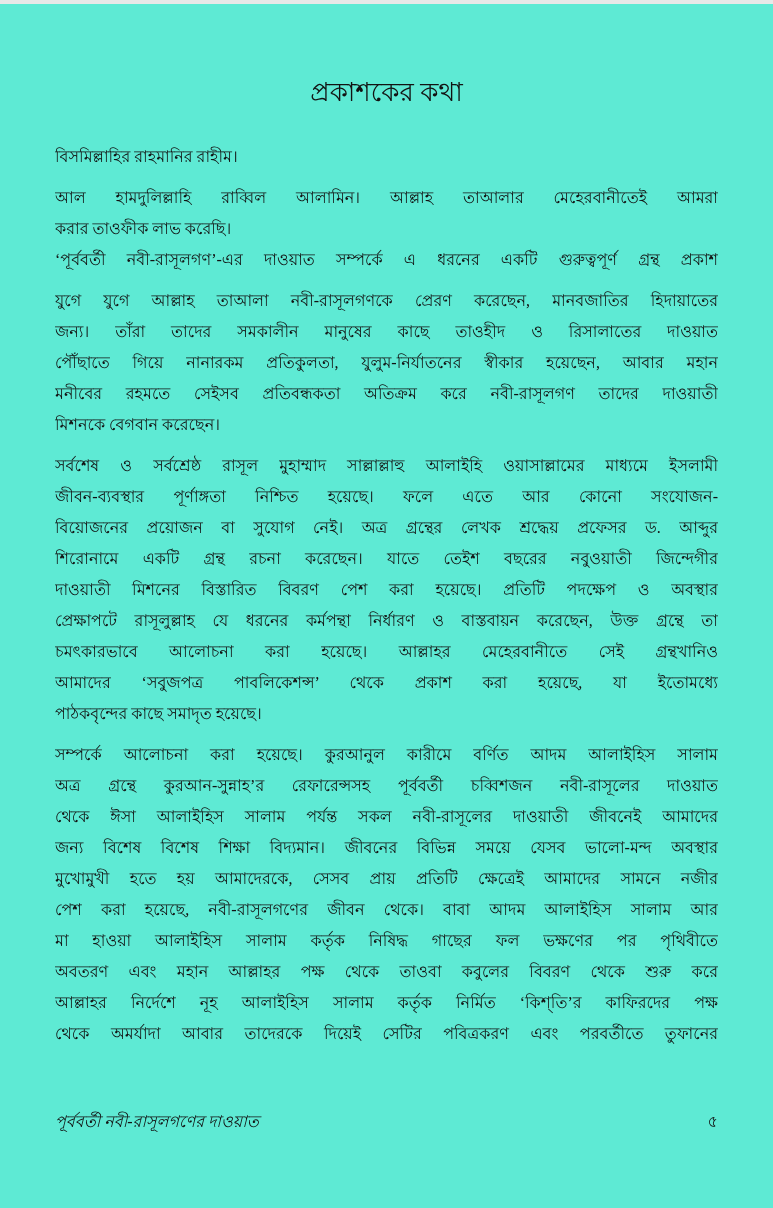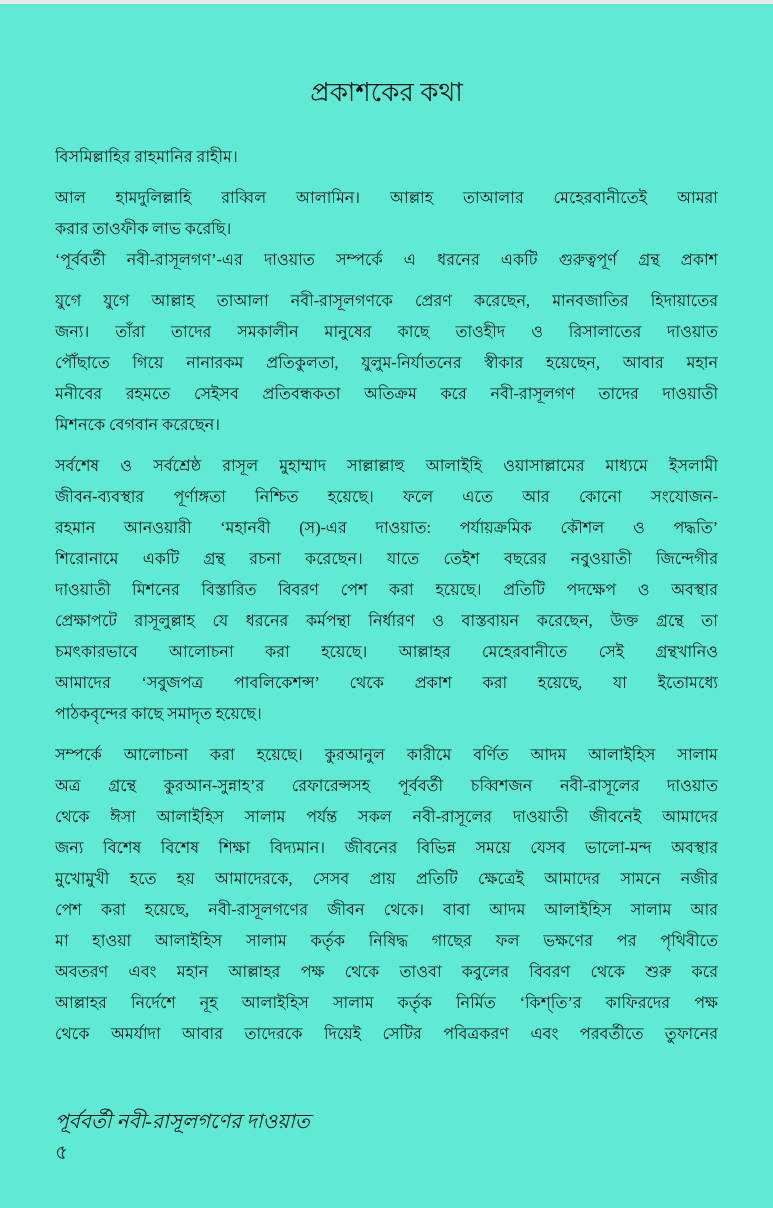--- a/index.html
+++ b/index.html
@@ -43,24 +43,24 @@
   }
   .line-last {
     text-align-last: left;
   }
   .footer {
     position: absolute;
     top: 1102px;
     left: 55px;
     width: 663px;
     display: flex;
+    justify-content: space-between;
     align-items: baseline;
-    font-size: 20px;
+    font-size: 16px;
     line-height: 31px;
-    flex-direction: column;
   }
   .footer .book-title { font-style: italic; }
   .footer .page-number { font-style: normal; }
 </style>
 </head>
 <body>
 
 <div class="page">
 
   <h1 class="title">প্রকাশকের কথা</h1>
@@ -77,21 +77,21 @@
       <div class="para">
         <div class="line">যুগে যুগে আল্লাহ তাআলা নবী-রাসূলগণকে প্রেরণ করেছেন, মানবজাতির হিদায়াতের</div>
         <div class="line">জন্য। তাঁরা তাদের সমকালীন মানুষের কাছে তাওহীদ ও রিসালাতের দাওয়াত</div>
         <div class="line">পৌঁছাতে গিয়ে নানারকম প্রতিকুলতা, যুলুম-নির্যাতনের স্বীকার হয়েছেন, আবার মহান</div>
         <div class="line">মনীবের রহমতে সেইসব প্রতিবন্ধকতা অতিক্রম করে নবী-রাসূলগণ তাদের দাওয়াতী</div>
         <div class="line line-last">মিশনকে বেগবান করেছেন।</div>
       </div>
       <div class="para">
         <div class="line">সর্বশেষ ও সর্বশ্রেষ্ঠ রাসূল মুহাম্মাদ সাল্লাল্লাহু আলাইহি ওয়াসাল্লামের মাধ্যমে ইসলামী</div>
         <div class="line">জীবন-ব্যবস্থার পূর্ণাঙ্গতা নিশ্চিত হয়েছে। ফলে এতে আর কোনো সংযোজন-</div>
-        <div class="line">রহমান আনওয়ারী ‘মহানবী (স)-এর দাওয়াত: পর্যায়ক্রমিক কৌশল ও পদ্ধতি’</div>
+        <div class="line">বিয়োজনের প্রয়োজন বা সুযোগ নেই। অত্র গ্রন্থের লেখক শ্রদ্ধেয় প্রফেসর ড. আব্দুর</div>
         <div class="line">শিরোনামে একটি গ্রন্থ রচনা করেছেন। যাতে তেইশ বছরের নবুওয়াতী জিন্দেগীর</div>
         <div class="line">দাওয়াতী মিশনের বিস্তারিত বিবরণ পেশ করা হয়েছে। প্রতিটি পদক্ষেপ ও অবস্থার</div>
         <div class="line">প্রেক্ষাপটে রাসূলুল্লাহ যে ধরনের কর্মপন্থা নির্ধারণ ও বাস্তবায়ন করেছেন, উক্ত গ্রন্থে তা</div>
         <div class="line">চমৎকারভাবে আলোচনা করা হয়েছে। আল্লাহর মেহেরবানীতে সেই গ্রন্থখানিও</div>
         <div class="line">আমাদের ‘সবুজপত্র পাবলিকেশন্স’ থেকে প্রকাশ করা হয়েছে, যা ইতোমধ্যে</div>
         <div class="line line-last">পাঠকবৃন্দের কাছে সমাদৃত হয়েছে।</div>
       </div>
       <div class="para">
         <div class="line">সম্পর্কে আলোচনা করা হয়েছে। কুরআনুল কারীমে বর্ণিত আদম আলাইহিস সালাম</div>
         <div class="line">অত্র গ্রন্থে কুরআন-সুন্নাহ’র রেফারেন্সসহ পূর্ববর্তী চব্বিশজন নবী-রাসূলের দাওয়াত</div>

